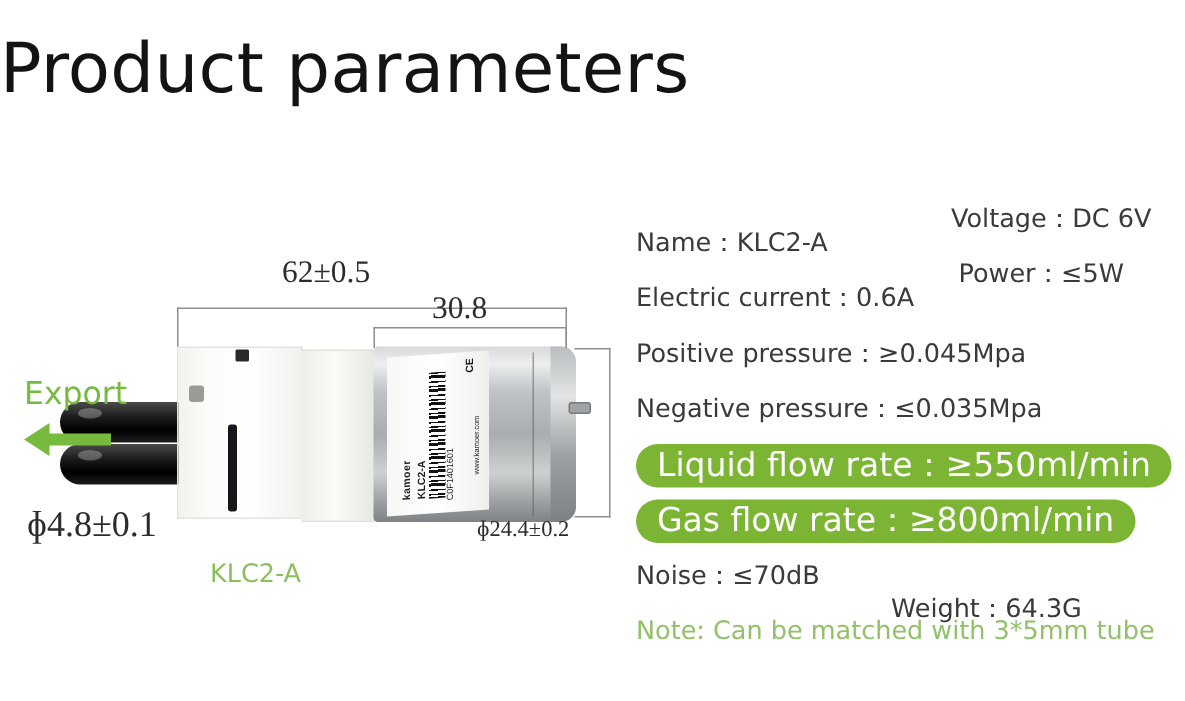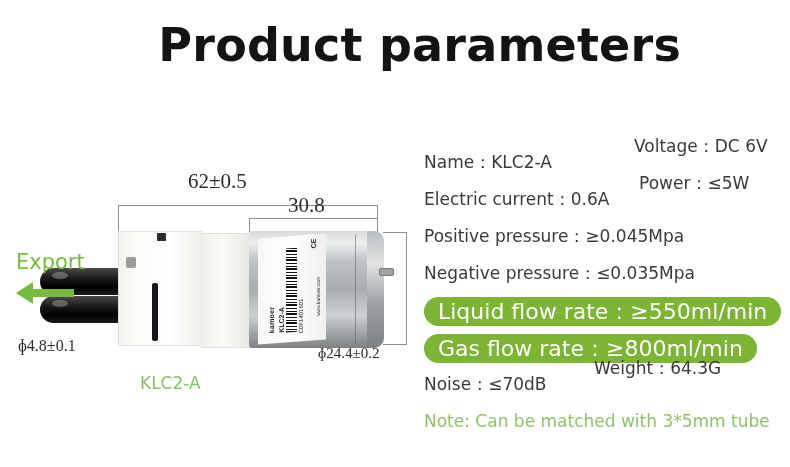--- a/index.html
+++ b/index.html
@@ -15,23 +15,23 @@
     font-family: "Liberation Sans", sans-serif;
     -webkit-font-smoothing: antialiased;
   }
 
   
   .page-title {
     position: absolute;
     left: 0;
     top: 18px;
     width: 681px;
-    text-align: right;
+    text-align: left;
     font-size: 46px;
-    font-weight: 700;
+    font-weight: 400;
     letter-spacing: 0.2px;
     color: #131313;
     font-family: "DejaVu Sans", sans-serif;
   }
 
   
   .diagram {
     position: absolute;
     left: 0;
     top: 105px;
@@ -64,21 +64,21 @@
   
   #dim62-bracket { left: 118px; top: 100px; width: 260px; height: 26px; }
   #dim62-label   { left: 188px; top: 64px; }
   
   #dim308-bracket { left: 249px; top: 113px; width: 129px; height: 14px; }
   #dim308-label   { left: 288px; top: 88px; }
   
   #dim244-bracket { left: 383px; top: 127px; width: 24px; height: 113px; }
   #dim244-label   { left: 318px; top: 240px; }
   
-  #dim48-label { left: 18px; top: 232px; font-size: 16px; }
+  #dim48-label { left: 18px; top: 232px; font-size: 24px; }
 
   
   .export-label {
     position: absolute;
     left: 16px;
     top: 145px;
     font-size: 21px;
     color: #76bb3f;
     font-family: "DejaVu Sans", sans-serif;
   }
@@ -296,21 +296,21 @@
     position: absolute;
     left: 0;
     top: 16px;
   }
   .spec-row .col-b {
     position: absolute;
     top: 0;
   }
   .spec-row .col-b.voltage { left: 210px; }
   .spec-row .col-b.power   { left: 215px; }
-  .spec-row .col-b.weight  { left: 170px; }
+  .spec-row .col-b.weight  { left: 170px; margin-top: 38px; }
 
   .pill {
     display: inline-block;
     background: #7cb434;
     color: #ffffff;
     border-radius: 16px;
     padding: 0 14px;
     height: 29px;
     line-height: 29px;
     font-size: 22px;

